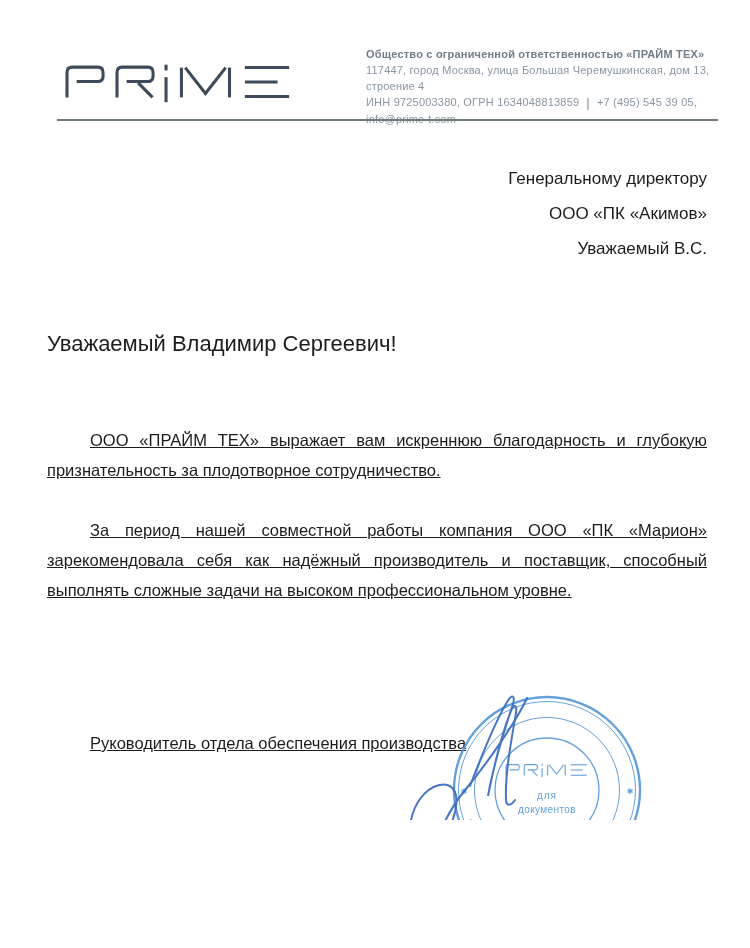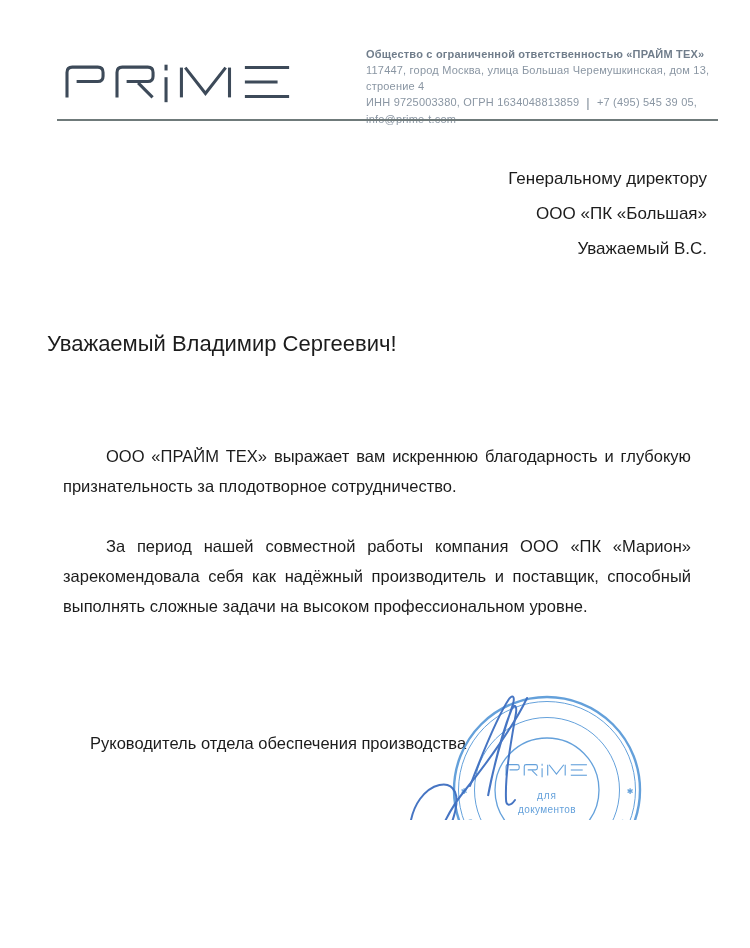--- a/index.html
+++ b/index.html
@@ -17,24 +17,24 @@
   .company-info .sep{color:#7d8a97;font-size:13px;padding:0 7px;vertical-align:-1px;}
   .divider{position:absolute;left:57px;top:119px;width:661px;height:2px;background:#6f7a7a;}
   
   .recipient{
     position:absolute;top:161px;right:43px;text-align:right;
     font-size:17px;line-height:35px;
   }
   .salutation{position:absolute;left:47px;top:331px;font-size:22px;}
   .body-text{position:absolute;left:47px;top:425px;width:660px;font-size:16.5px;line-height:30px;}
   .body-text p{
-    margin:16px;text-indent:43px;text-align:justify;text-align-last:left;
+    margin:0;text-indent:43px;text-align:justify;text-align-last:left;text-decoration:underline;
   }
   .body-text p + p{margin-top:30px;}
-  .sig-block{position:absolute;left:90px;top:728px;font-size:16.5px;line-height:30px;}
+  .sig-block{position:absolute;left:90px;top:728px;font-size:16.5px;line-height:30px;text-decoration:underline;}
   .sig-block .sig-name{margin-top:6px;}
   
   .stamp{position:absolute;left:451px;top:694px;width:192px;height:192px;opacity:.88;pointer-events:none;}
   .handwriting{position:absolute;left:395px;top:665px;width:235px;height:230px;pointer-events:none;}
 </style>
 </head>
 <body>
 
 <div class="page">
 
@@ -72,21 +72,21 @@
       <div>117447, город Москва, улица Большая Черемушкинская, дом 13, строение 4</div>
       <div>
         <span>ИНН 9725003380, ОГРН 1634048813859</span><span class="sep">|</span><span>+7 (495) 545 39 05,&nbsp; info@prime-t.com</span>
       </div>
     </div>
     <div class="divider"></div>
   </header>
 
   <div class="recipient">
     <div>Генеральному директору</div>
-    <div>ООО «ПК «Большая»</div>
+    <div>ООО «ПК «Акимов»</div>
     <div>Уважаемый В.С.</div>
   </div>
 
   <div class="salutation">Уважаемый Владимир Сергеевич!</div>
 
   <div class="body-text">
     <p>ООО «ПРАЙМ ТЕХ» выражает вам искреннюю благодарность и глубокую признательность за плодотворное сотрудничество.</p>
     <p>За период нашей совместной работы компания ООО «ПК «Марион» зарекомендовала себя как надёжный производитель и поставщик, способный выполнять сложные задачи на высоком профессиональном уровне.</p>
   </div>
 

